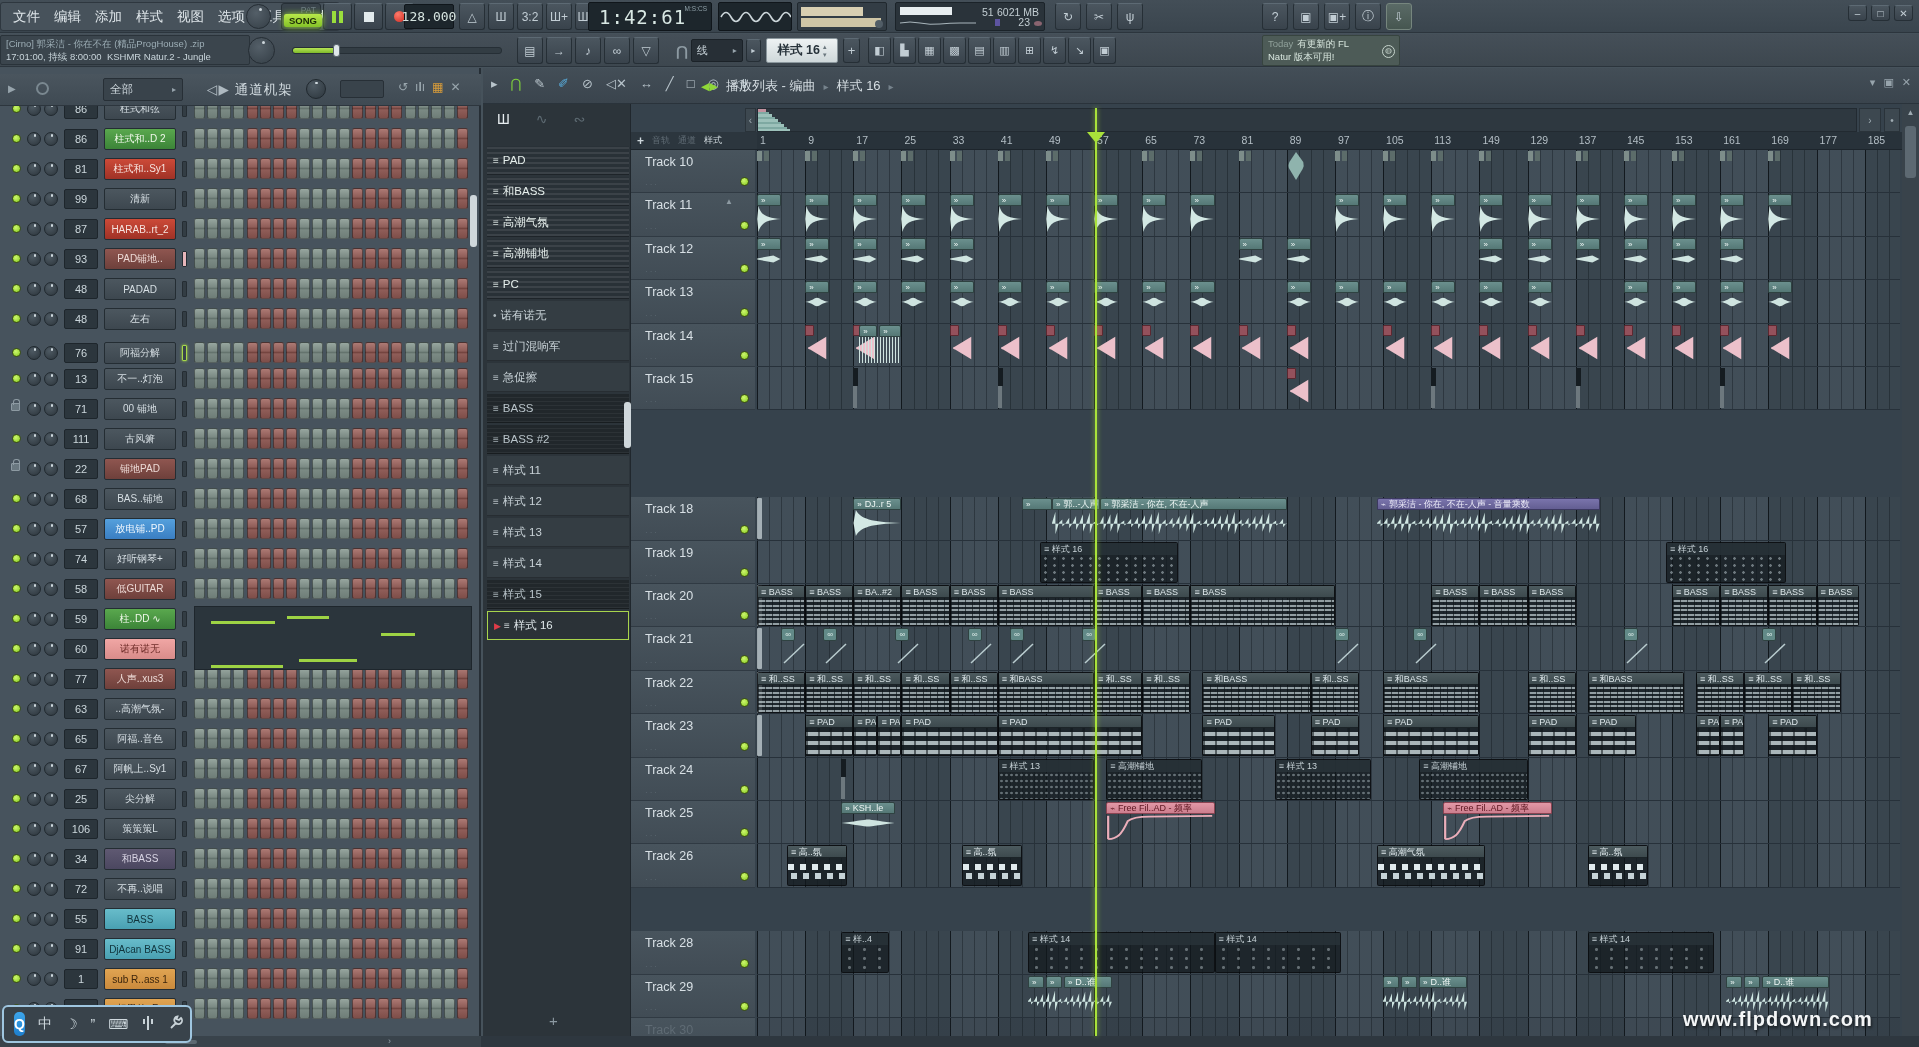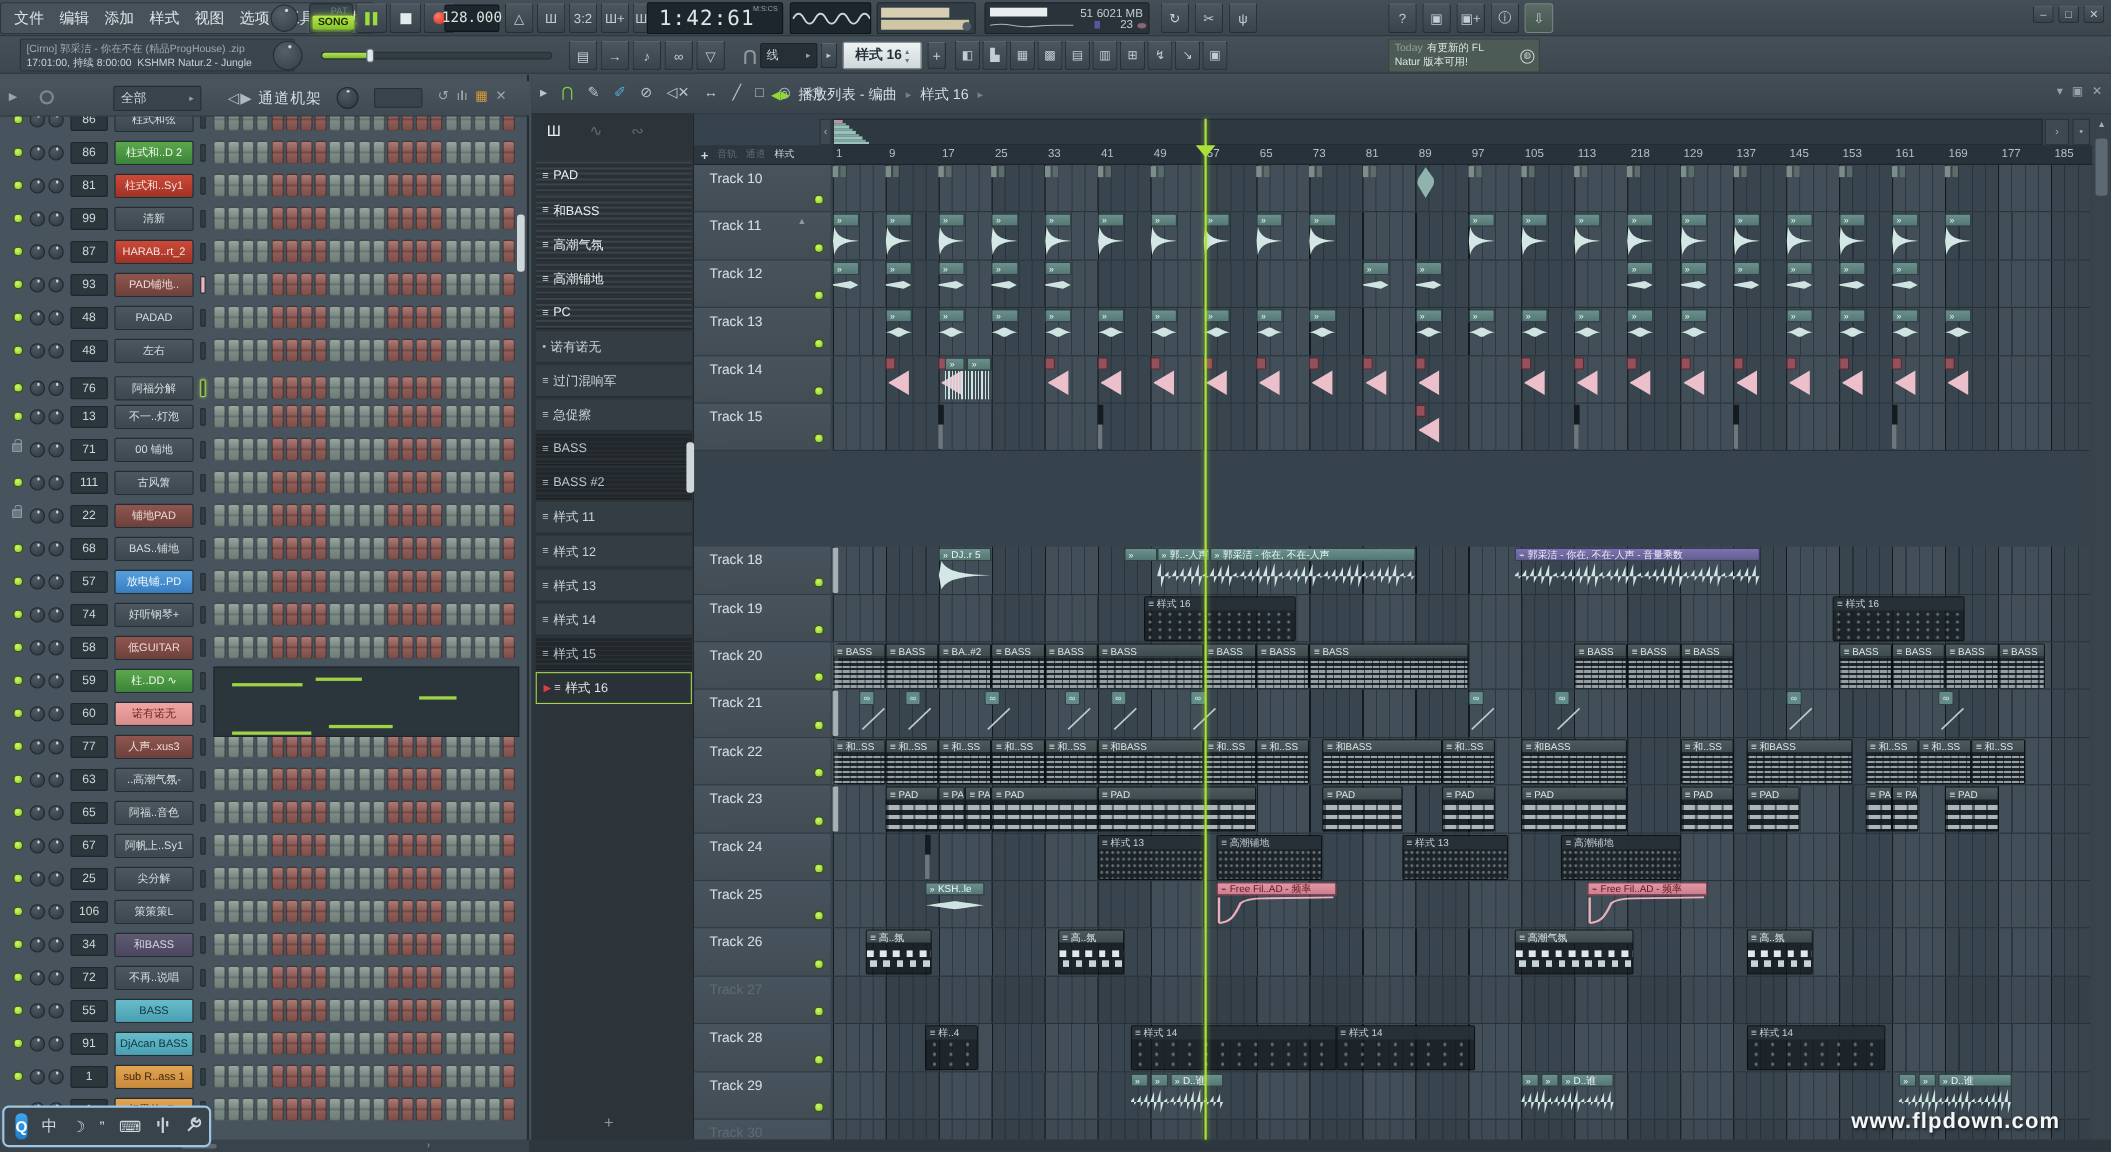--- a/index.html
+++ b/index.html
@@ -40,21 +40,21 @@
 #mem-val{position:absolute;right:5px;top:3px;color:#c3ced3}
 #cpu2-val{position:absolute;right:14px;bottom:2px;color:#c3ced3}
 #cpu .meterdot{position:absolute;right:44px;bottom:4px;width:5px;height:7px;background:#5d54a0}
 #cpu .lips{position:absolute;right:2px;bottom:4px;width:8px;height:5px;border-radius:50%;background:#8a6470}
 #iconsB1{position:absolute;left:1055px;top:3px;display:flex;gap:5px}
 #iconsB2{position:absolute;left:1262px;top:3px;display:flex;gap:5px}
 #iconsB2 .hl{background:linear-gradient(#5a6a66,#465650);border-color:#76867e}
 #winbtns{position:absolute;right:6px;top:5px;display:flex;gap:4px}
 #winbtns .btn{width:19px;height:16px;font-size:10px}
 #bar2{position:absolute;left:0;top:34px;width:1919px;height:33px;background:linear-gradient(#454f58,#3d474f);border-bottom:1px solid #2b343c}
-#project{position:absolute;left:18px;top:1px;width:250px;height:30px;background:#3b454d;border:1px solid #2a333a;border-radius:2px;padding:2px 5px}
+#project{position:absolute;left:0;top:1px;width:250px;height:30px;background:#3b454d;border:1px solid #2a333a;border-radius:2px;padding:2px 5px}
 #proj-line1{font-size:9.5px;color:#9cadb5;white-space:nowrap;overflow:hidden}
 #proj-line2{font-size:9.5px;color:#c8d4da;white-space:nowrap}
 #bigknob{left:248px;top:3px;width:27px;height:27px}
 #slider{position:absolute;left:292px;top:13px;width:210px;height:7px;background:#333d44;border-radius:3px;border:1px solid #262f36}
 #slider .fill{position:absolute;left:0;top:0;width:42px;height:5px;background:linear-gradient(#b5e455,#7fba2a);border-radius:3px}
 #slider .thumb{position:absolute;left:40px;top:-4px;width:7px;height:13px;background:#dfe7ea;border:1px solid #5a666e;border-radius:3px}
 #tb2icons{position:absolute;left:517px;top:3px;display:flex;gap:3px}
 #tb2icons .btn{width:26px;height:27px;font-size:12px}
 #snapgrp{position:absolute;left:676px;top:3px;display:flex;gap:3px;align-items:center;height:27px}
 #magnet{font-size:14px;color:#8d9aa2;font-weight:bold}
@@ -1385,21 +1385,21 @@
         <div class="tlnum" style="left: 243.8px;">41</div>
         <div class="tlnum" style="left: 291.96px;">49</div>
         <div class="tlnum" style="left: 340.12px;">57</div>
         <div class="tlnum" style="left: 388.28px;">65</div>
         <div class="tlnum" style="left: 436.44px;">73</div>
         <div class="tlnum" style="left: 484.6px;">81</div>
         <div class="tlnum" style="left: 532.76px;">89</div>
         <div class="tlnum" style="left: 580.92px;">97</div>
         <div class="tlnum" style="left: 629.08px;">105</div>
         <div class="tlnum" style="left: 677.24px;">113</div>
-        <div class="tlnum" style="left: 725.4px;">218</div>
+        <div class="tlnum" style="left: 725.4px;">149</div>
         <div class="tlnum" style="left: 773.56px;">129</div>
         <div class="tlnum" style="left: 821.72px;">137</div>
         <div class="tlnum" style="left: 869.88px;">145</div>
         <div class="tlnum" style="left: 918.04px;">153</div>
         <div class="tlnum" style="left: 966.2px;">161</div>
         <div class="tlnum" style="left: 1014.36px;">169</div>
         <div class="tlnum" style="left: 1062.52px;">177</div>
         <div class="tlnum" style="left: 1110.68px;">185</div>
       </div>
     <div id="tracks">
@@ -2421,28 +2421,20 @@
             </div>
             <div class="clip patclip" style="left: 620.06px; width: 108.36px;">
               <div class="denselabel">≡ 高潮气氛</div>
               <div class="tex tex-steps"></div>
             </div>
             <div class="clip patclip" style="left: 830.76px; width: 60.2px;">
               <div class="denselabel">≡ 高..氛</div>
               <div class="tex tex-steps"></div>
             </div>
           </div>
-        </div>
-        <div class="trackrow" style="top: 737.8px; height: 43.4px;">
-          <div class="thead dim">
-            <div class="tname">Track 27</div>
-            <div class="grip">···</div>
-            <div class="tled"></div>
-          </div>
-          <div class="lane dim"></div>
         </div>
         <div class="trackrow" style="top: 781.2px; height: 43.4px;">
           <div class="thead">
             <div class="tname">Track 28</div>
             <div class="grip">···</div>
             <div class="tled"></div>
           </div>
           <div class="lane">
             <div class="clip patclip" style="left: 84.28px; width: 48.16px;">
               <div class="patlabel">≡ 样..4</div>

